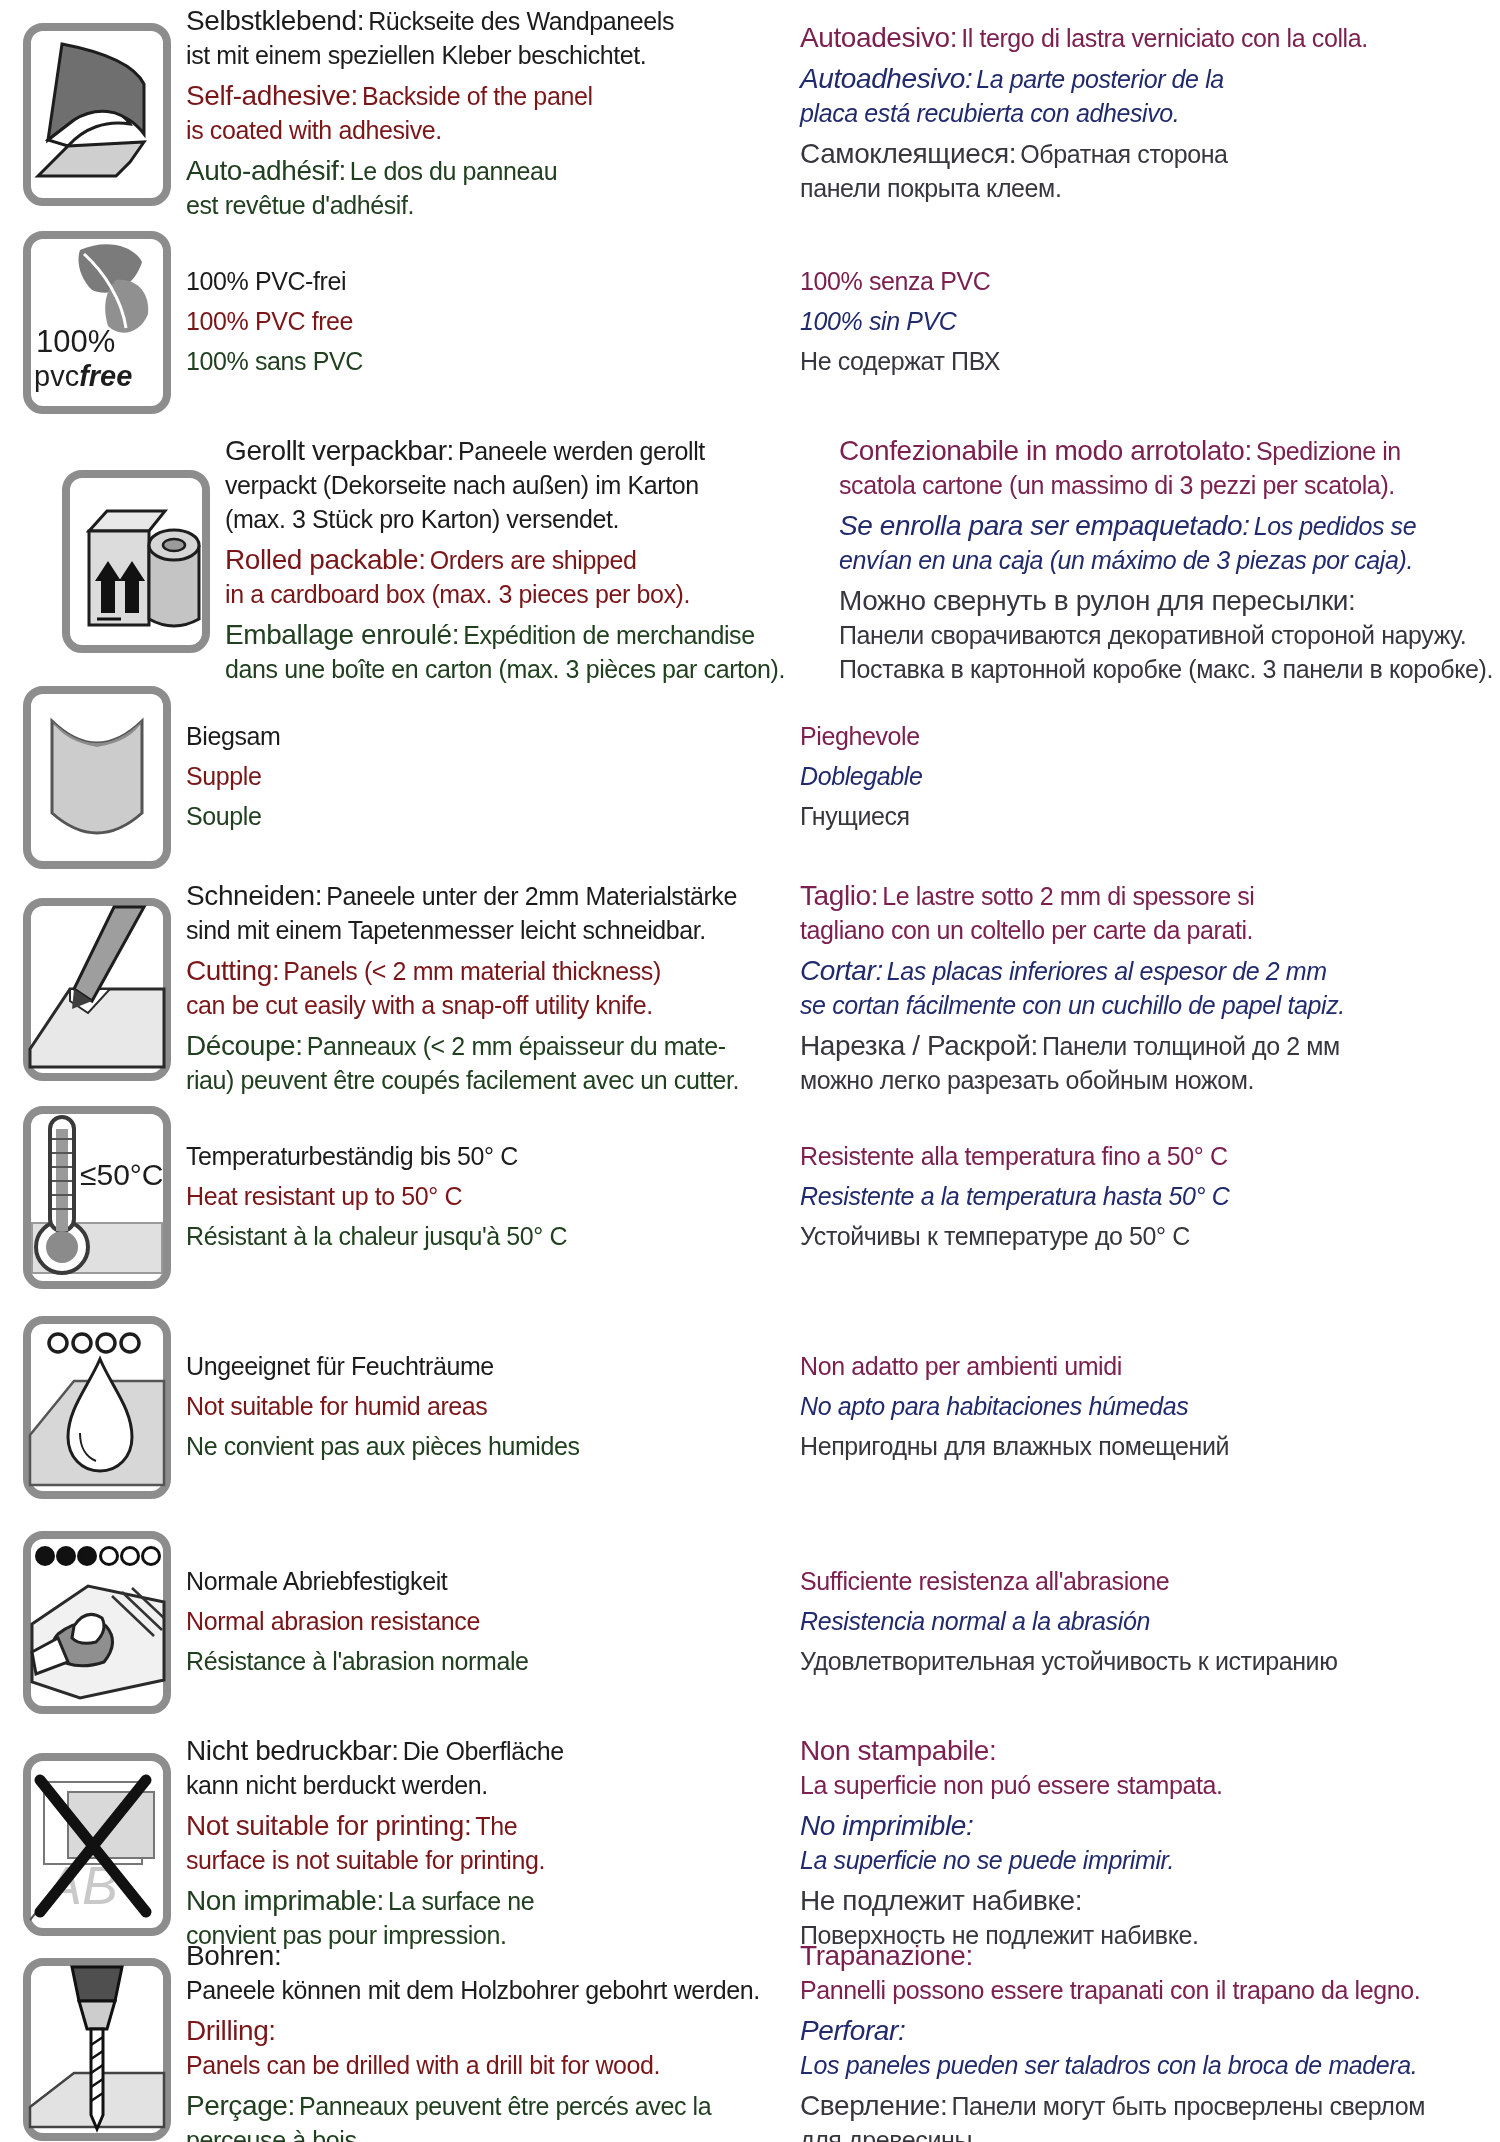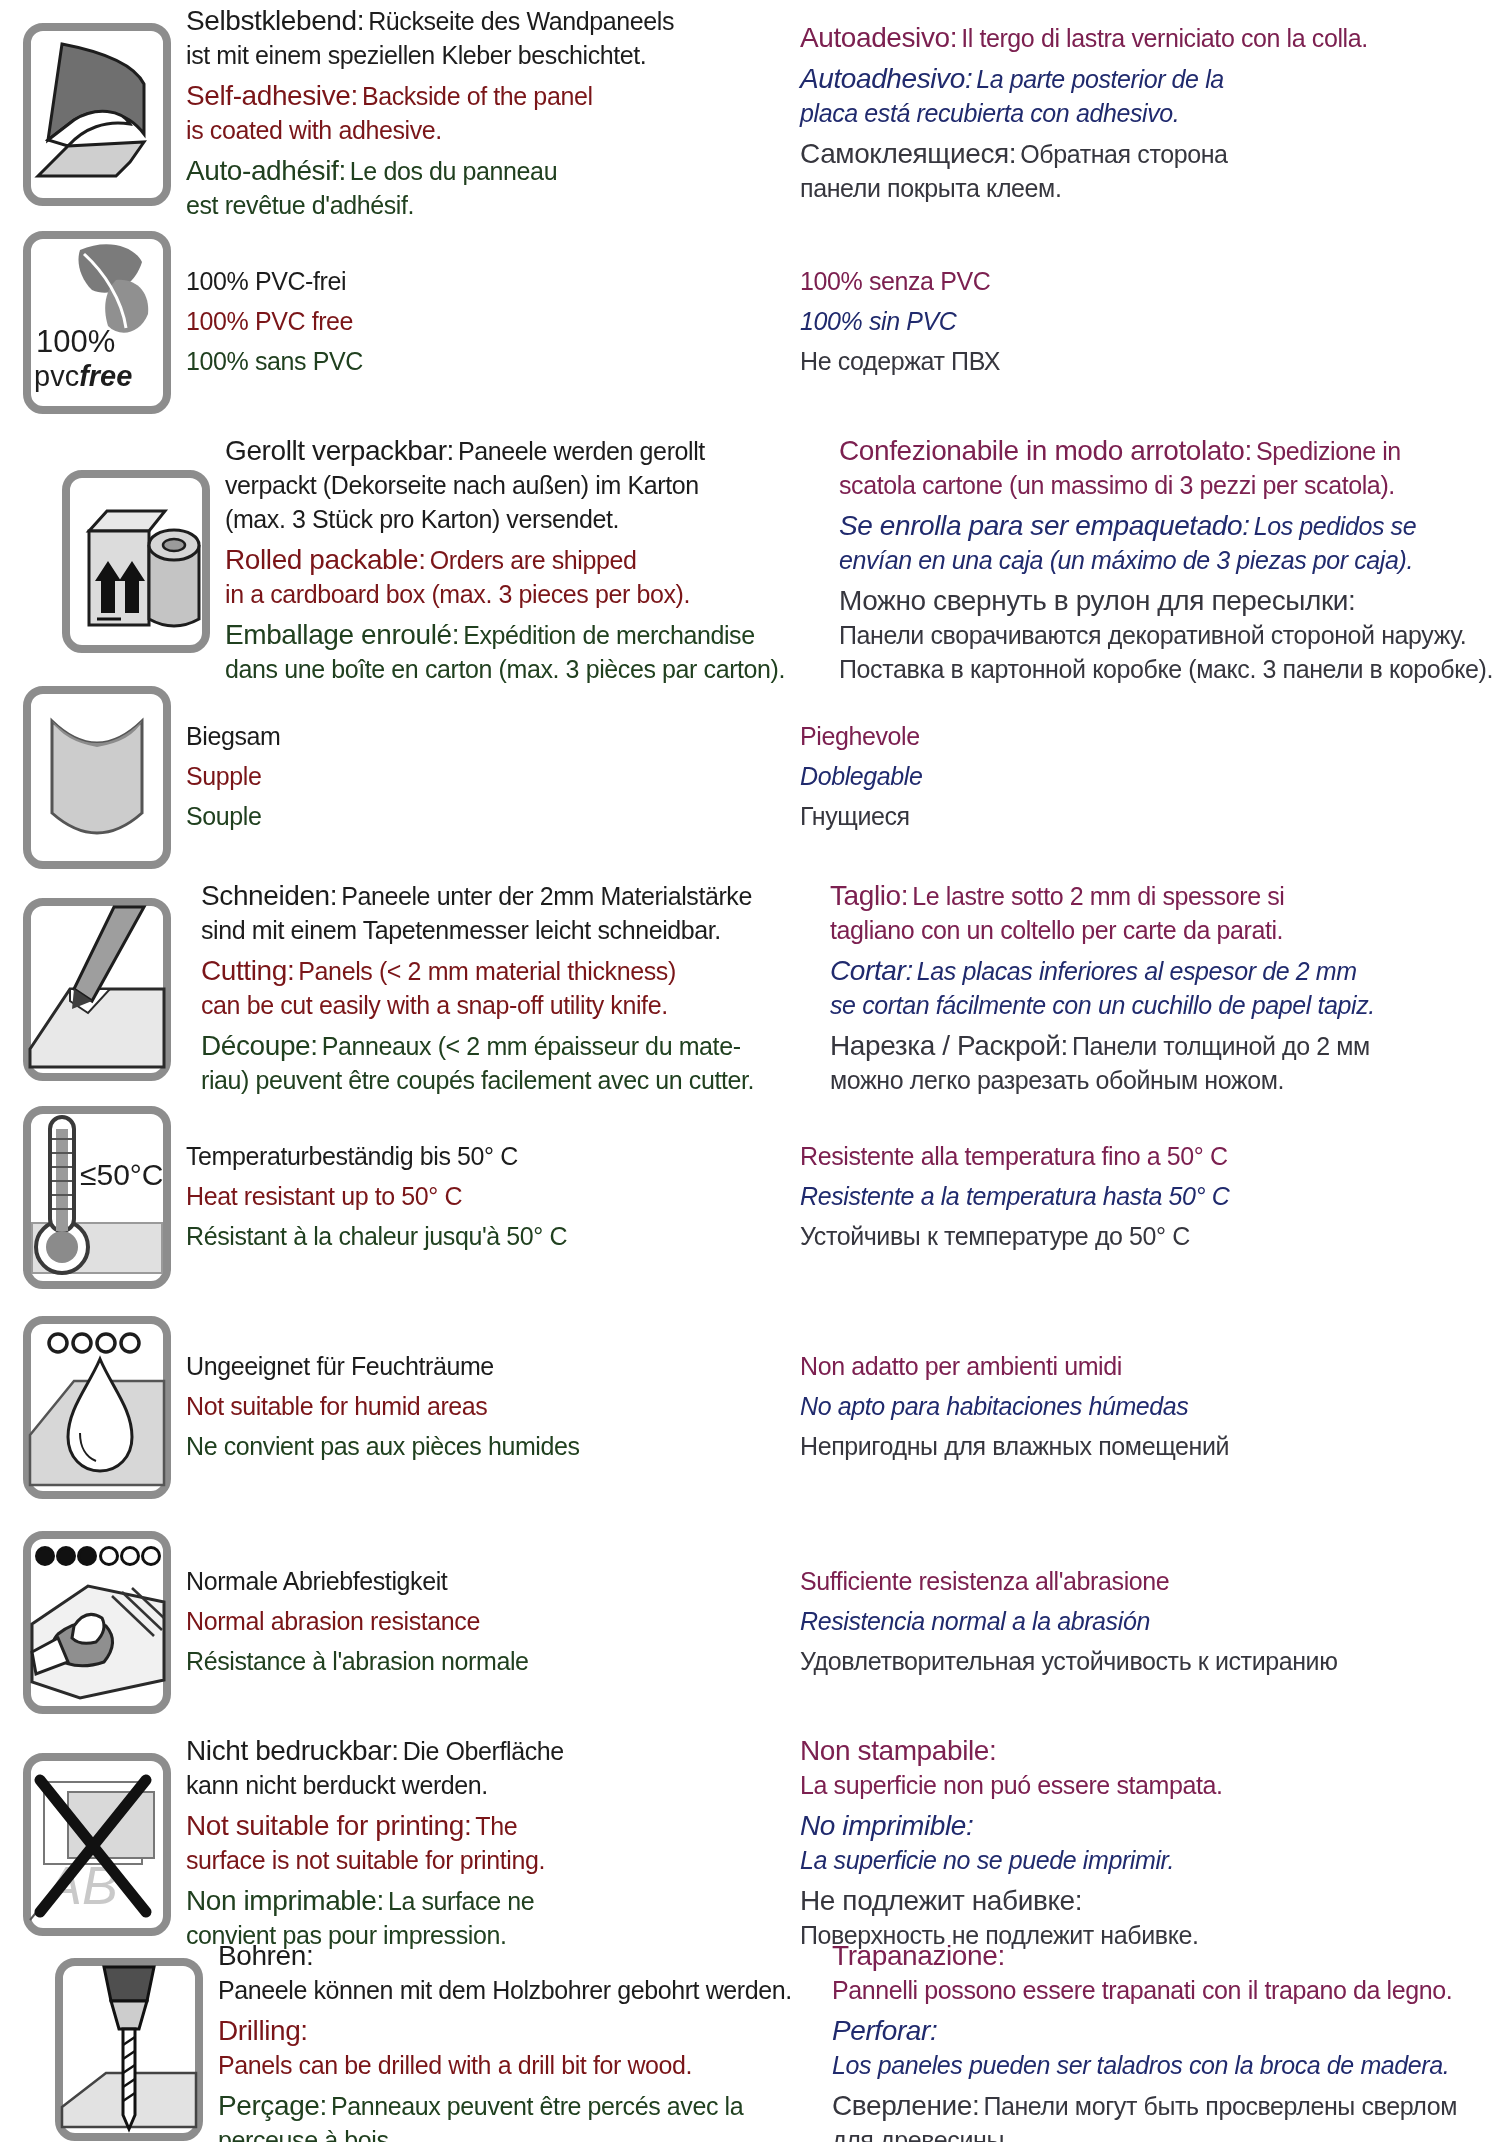--- a/index.html
+++ b/index.html
@@ -184,21 +184,21 @@
           <div class="line"><span class="bt">Pieghevole</span></div>
         </div>
         <div class="block lang-es">
           <div class="line"><span class="bt">Doblegable</span></div>
         </div>
         <div class="block lang-ru">
           <div class="line"><span class="bt">Гнущиеся</span></div>
         </div>
       </div>
     </div>
-    <div class="row" style="height: 220px; gap: 15px;">
+    <div class="row" style="height: 220px;">
       <div class="icon-cell">
         <svg width="150" height="185" viewBox="0 0 150 185" xmlns="http://www.w3.org/2000/svg">
           <rect x="5" y="5" width="140" height="175" rx="16" fill="#ffffff" stroke="#8d8d8d" stroke-width="8"></rect>
     <path d="M8 152 L48 92 L142 92 L142 170 L8 170 Z" fill="#e8e8e8" stroke="#2a2a2a" stroke-width="3"></path>
     <path d="M48 92 L88 92 L66 116 L48 104 Z" fill="#ffffff" stroke="#2a2a2a" stroke-width="2"></path>
     <path d="M92 10 L122 10 L70 104 L52 92 Z" fill="#9e9e9e" stroke="#1d1d1d" stroke-width="3"></path>
     <path d="M52 92 L70 104 L50 112 Z" fill="#3f3f3f"></path>
         </svg>
       </div>
       <div class="text-cell left">
@@ -383,21 +383,21 @@
         <div class="block lang-es">
           <div class="line"><span class="head">No imprimible:</span></div>
           <div class="line"><span class="bt">La superficie no se puede imprimir.</span></div>
         </div>
         <div class="block lang-ru">
           <div class="line"><span class="head">Не подлежит набивке:</span></div>
           <div class="line"><span class="bt">Поверхность не подлежит набивке.</span></div>
         </div>
       </div>
     </div>
-    <div class="row" style="height: 207px; margin-left: 32px;">
+    <div class="row" style="height: 207px;">
       <div class="icon-cell">
         <svg width="150" height="185" viewBox="0 0 150 185" xmlns="http://www.w3.org/2000/svg">
           <rect x="5" y="5" width="140" height="175" rx="16" fill="#ffffff" stroke="#8d8d8d" stroke-width="8"></rect>
     <path d="M8 150 L52 116 L142 116 L142 170 L8 170 Z" fill="#e2e2e2" stroke="#444444" stroke-width="2.5"></path>
     <path d="M50 10 L100 10 L93 44 L57 44 Z" fill="#4f4f4f" stroke="#111111" stroke-width="3"></path>
     <path d="M57 44 L93 44 L85 72 L65 72 Z" fill="#cdcdcd" stroke="#111111" stroke-width="3"></path>
     <path d="M69 72 L81 72 L81 158 L75 172 L69 158 Z" fill="#ffffff" stroke="#111111" stroke-width="3"></path>
     <line x1="69" y1="88" x2="81" y2="80" stroke="#111111" stroke-width="2.5"></line>
     <line x1="69" y1="102" x2="81" y2="94" stroke="#111111" stroke-width="2.5"></line>
     <line x1="69" y1="116" x2="81" y2="108" stroke="#111111" stroke-width="2.5"></line>

